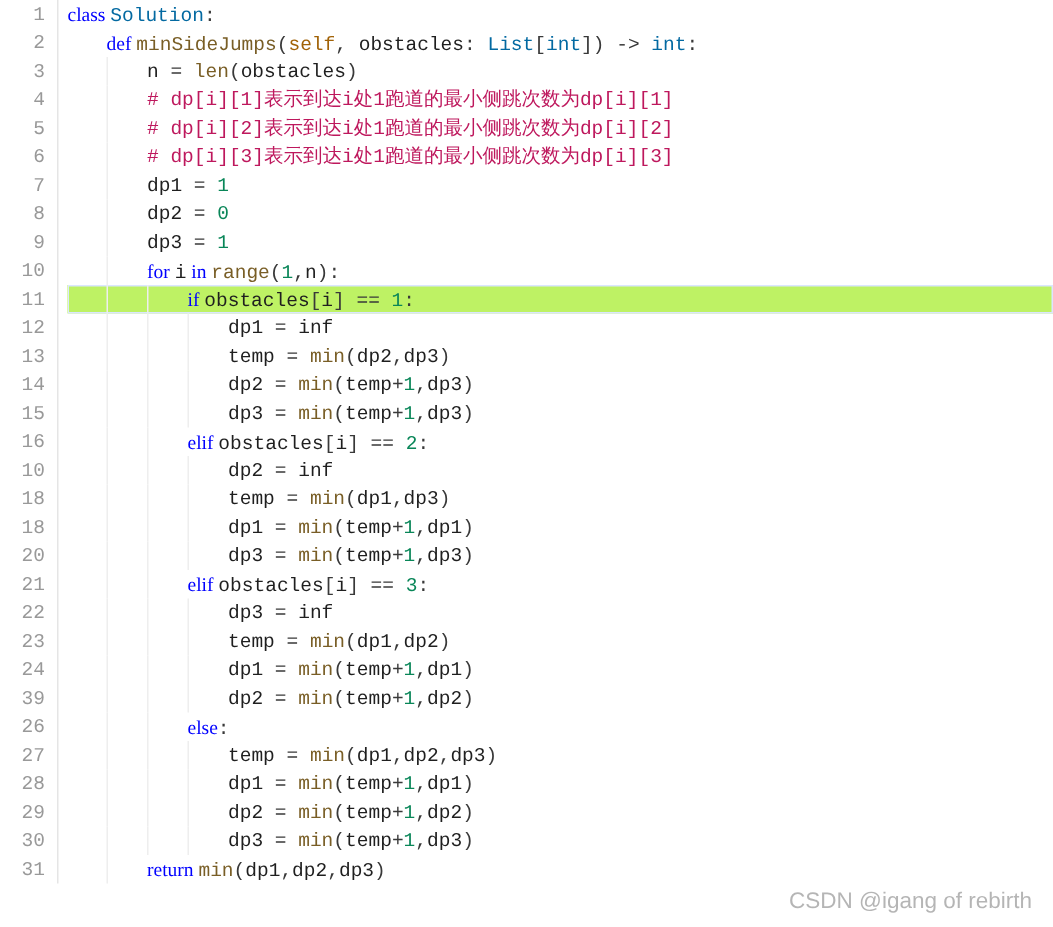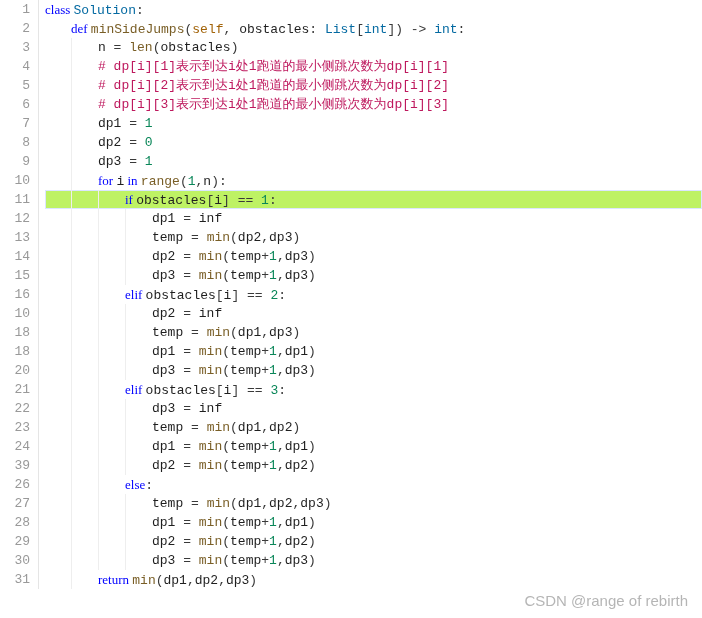--- a/index.html
+++ b/index.html
@@ -98,13 +98,13 @@
       <div class="ln">26</div>
       <div class="ln">27</div>
       <div class="ln">28</div>
       <div class="ln">29</div>
       <div class="ln">30</div>
       <div class="ln">31</div>
     </div>
   <div class="code" id="code"><div class="line"><span class="kw">class </span><span class="cls">Solution</span><span class="pun">:</span></div><div class="line"><span class="guide first"></span><span class="kw">def </span><span class="fn">minSideJumps</span><span class="pun">(</span><span class="slf">self</span><span class="pun">, </span><span class="id">obstacles</span><span class="pun">: </span><span class="typ">List</span><span class="pun">[</span><span class="typ">int</span><span class="pun">]) -&gt; </span><span class="typ">int</span><span class="pun">:</span></div><div class="line"><span class="guide first"></span><span class="guide"></span><span class="id">n</span><span class="op"> = </span><span class="fn">len</span><span class="pun">(</span><span class="id">obstacles</span><span class="pun">)</span></div><div class="line"><span class="guide first"></span><span class="guide"></span><span class="cmt"># dp[i][1]表示到达i处1跑道的最小侧跳次数为dp[i][1]</span></div><div class="line"><span class="guide first"></span><span class="guide"></span><span class="cmt"># dp[i][2]表示到达i处1跑道的最小侧跳次数为dp[i][2]</span></div><div class="line"><span class="guide first"></span><span class="guide"></span><span class="cmt"># dp[i][3]表示到达i处1跑道的最小侧跳次数为dp[i][3]</span></div><div class="line"><span class="guide first"></span><span class="guide"></span><span class="id">dp1</span><span class="op"> = </span><span class="num">1</span></div><div class="line"><span class="guide first"></span><span class="guide"></span><span class="id">dp2</span><span class="op"> = </span><span class="num">0</span></div><div class="line"><span class="guide first"></span><span class="guide"></span><span class="id">dp3</span><span class="op"> = </span><span class="num">1</span></div><div class="line"><span class="guide first"></span><span class="guide"></span><span class="kw">for </span><span class="id">i</span><span class="kw"> in </span><span class="fn">range</span><span class="pun">(</span><span class="num">1</span><span class="pun">,</span><span class="id">n</span><span class="pun">):</span></div><div class="line hl"><span class="guide first"></span><span class="guide"></span><span class="guide"></span><span class="kw">if </span><span class="id">obstacles</span><span class="pun">[</span><span class="id">i</span><span class="op">] == </span><span class="num">1</span><span class="pun">:</span></div><div class="line"><span class="guide first"></span><span class="guide"></span><span class="guide"></span><span class="guide"></span><span class="id">dp1</span><span class="op"> = </span><span class="id">inf</span></div><div class="line"><span class="guide first"></span><span class="guide"></span><span class="guide"></span><span class="guide"></span><span class="id">temp</span><span class="op"> = </span><span class="fn">min</span><span class="pun">(</span><span class="id">dp2</span><span class="pun">,</span><span class="id">dp3</span><span class="pun">)</span></div><div class="line"><span class="guide first"></span><span class="guide"></span><span class="guide"></span><span class="guide"></span><span class="id">dp2</span><span class="op"> = </span><span class="fn">min</span><span class="pun">(</span><span class="id">temp</span><span class="op">+</span><span class="num">1</span><span class="pun">,</span><span class="id">dp3</span><span class="pun">)</span></div><div class="line"><span class="guide first"></span><span class="guide"></span><span class="guide"></span><span class="guide"></span><span class="id">dp3</span><span class="op"> = </span><span class="fn">min</span><span class="pun">(</span><span class="id">temp</span><span class="op">+</span><span class="num">1</span><span class="pun">,</span><span class="id">dp3</span><span class="pun">)</span></div><div class="line"><span class="guide first"></span><span class="guide"></span><span class="guide"></span><span class="kw">elif </span><span class="id">obstacles</span><span class="pun">[</span><span class="id">i</span><span class="op">] == </span><span class="num">2</span><span class="pun">:</span></div><div class="line"><span class="guide first"></span><span class="guide"></span><span class="guide"></span><span class="guide"></span><span class="id">dp2</span><span class="op"> = </span><span class="id">inf</span></div><div class="line"><span class="guide first"></span><span class="guide"></span><span class="guide"></span><span class="guide"></span><span class="id">temp</span><span class="op"> = </span><span class="fn">min</span><span class="pun">(</span><span class="id">dp1</span><span class="pun">,</span><span class="id">dp3</span><span class="pun">)</span></div><div class="line"><span class="guide first"></span><span class="guide"></span><span class="guide"></span><span class="guide"></span><span class="id">dp1</span><span class="op"> = </span><span class="fn">min</span><span class="pun">(</span><span class="id">temp</span><span class="op">+</span><span class="num">1</span><span class="pun">,</span><span class="id">dp1</span><span class="pun">)</span></div><div class="line"><span class="guide first"></span><span class="guide"></span><span class="guide"></span><span class="guide"></span><span class="id">dp3</span><span class="op"> = </span><span class="fn">min</span><span class="pun">(</span><span class="id">temp</span><span class="op">+</span><span class="num">1</span><span class="pun">,</span><span class="id">dp3</span><span class="pun">)</span></div><div class="line"><span class="guide first"></span><span class="guide"></span><span class="guide"></span><span class="kw">elif </span><span class="id">obstacles</span><span class="pun">[</span><span class="id">i</span><span class="op">] == </span><span class="num">3</span><span class="pun">:</span></div><div class="line"><span class="guide first"></span><span class="guide"></span><span class="guide"></span><span class="guide"></span><span class="id">dp3</span><span class="op"> = </span><span class="id">inf</span></div><div class="line"><span class="guide first"></span><span class="guide"></span><span class="guide"></span><span class="guide"></span><span class="id">temp</span><span class="op"> = </span><span class="fn">min</span><span class="pun">(</span><span class="id">dp1</span><span class="pun">,</span><span class="id">dp2</span><span class="pun">)</span></div><div class="line"><span class="guide first"></span><span class="guide"></span><span class="guide"></span><span class="guide"></span><span class="id">dp1</span><span class="op"> = </span><span class="fn">min</span><span class="pun">(</span><span class="id">temp</span><span class="op">+</span><span class="num">1</span><span class="pun">,</span><span class="id">dp1</span><span class="pun">)</span></div><div class="line"><span class="guide first"></span><span class="guide"></span><span class="guide"></span><span class="guide"></span><span class="id">dp2</span><span class="op"> = </span><span class="fn">min</span><span class="pun">(</span><span class="id">temp</span><span class="op">+</span><span class="num">1</span><span class="pun">,</span><span class="id">dp2</span><span class="pun">)</span></div><div class="line"><span class="guide first"></span><span class="guide"></span><span class="guide"></span><span class="kw">else</span><span class="pun">:</span></div><div class="line"><span class="guide first"></span><span class="guide"></span><span class="guide"></span><span class="guide"></span><span class="id">temp</span><span class="op"> = </span><span class="fn">min</span><span class="pun">(</span><span class="id">dp1</span><span class="pun">,</span><span class="id">dp2</span><span class="pun">,</span><span class="id">dp3</span><span class="pun">)</span></div><div class="line"><span class="guide first"></span><span class="guide"></span><span class="guide"></span><span class="guide"></span><span class="id">dp1</span><span class="op"> = </span><span class="fn">min</span><span class="pun">(</span><span class="id">temp</span><span class="op">+</span><span class="num">1</span><span class="pun">,</span><span class="id">dp1</span><span class="pun">)</span></div><div class="line"><span class="guide first"></span><span class="guide"></span><span class="guide"></span><span class="guide"></span><span class="id">dp2</span><span class="op"> = </span><span class="fn">min</span><span class="pun">(</span><span class="id">temp</span><span class="op">+</span><span class="num">1</span><span class="pun">,</span><span class="id">dp2</span><span class="pun">)</span></div><div class="line"><span class="guide first"></span><span class="guide"></span><span class="guide"></span><span class="guide"></span><span class="id">dp3</span><span class="op"> = </span><span class="fn">min</span><span class="pun">(</span><span class="id">temp</span><span class="op">+</span><span class="num">1</span><span class="pun">,</span><span class="id">dp3</span><span class="pun">)</span></div><div class="line"><span class="guide first"></span><span class="guide"></span><span class="kw">return </span><span class="fn">min</span><span class="pun">(</span><span class="id">dp1</span><span class="pun">,</span><span class="id">dp2</span><span class="pun">,</span><span class="id">dp3</span><span class="pun">)</span></div></div>
 </div>
 
-<div class="watermark">CSDN @range of rebirth</div>
+<div class="watermark">CSDN @igang of rebirth</div>
 
 </body></html>

